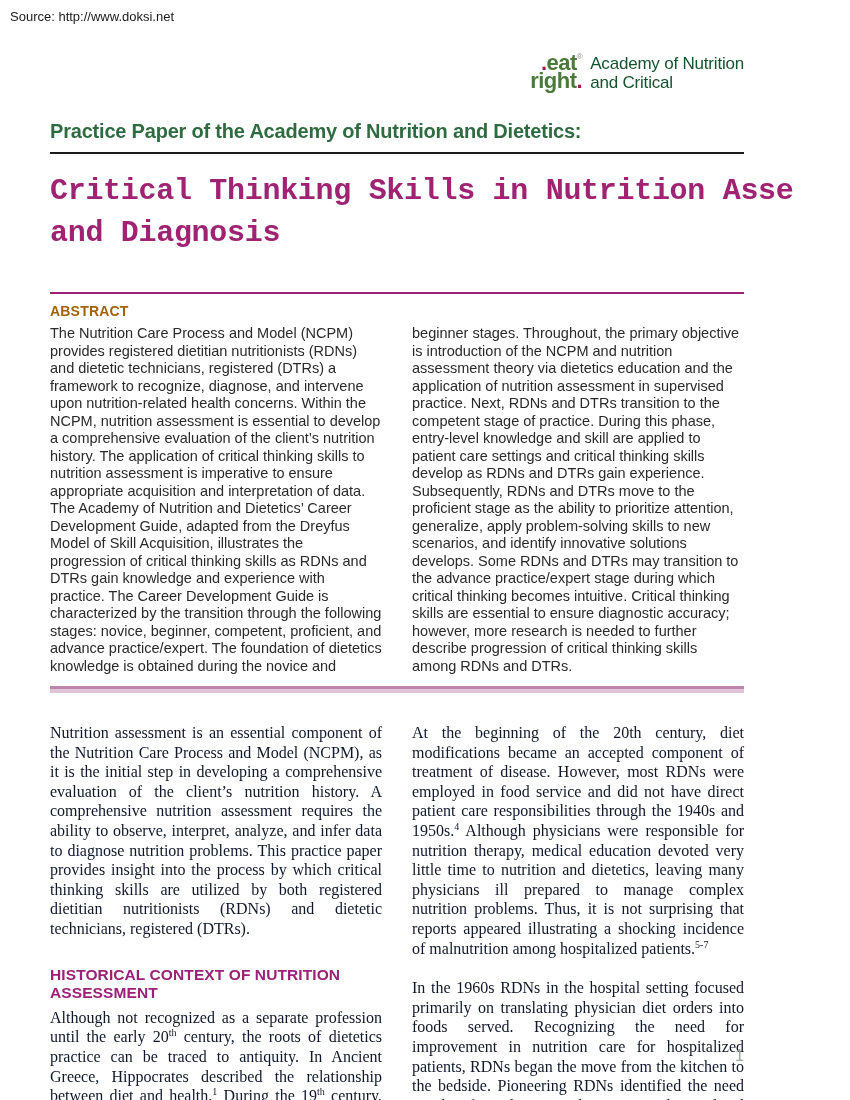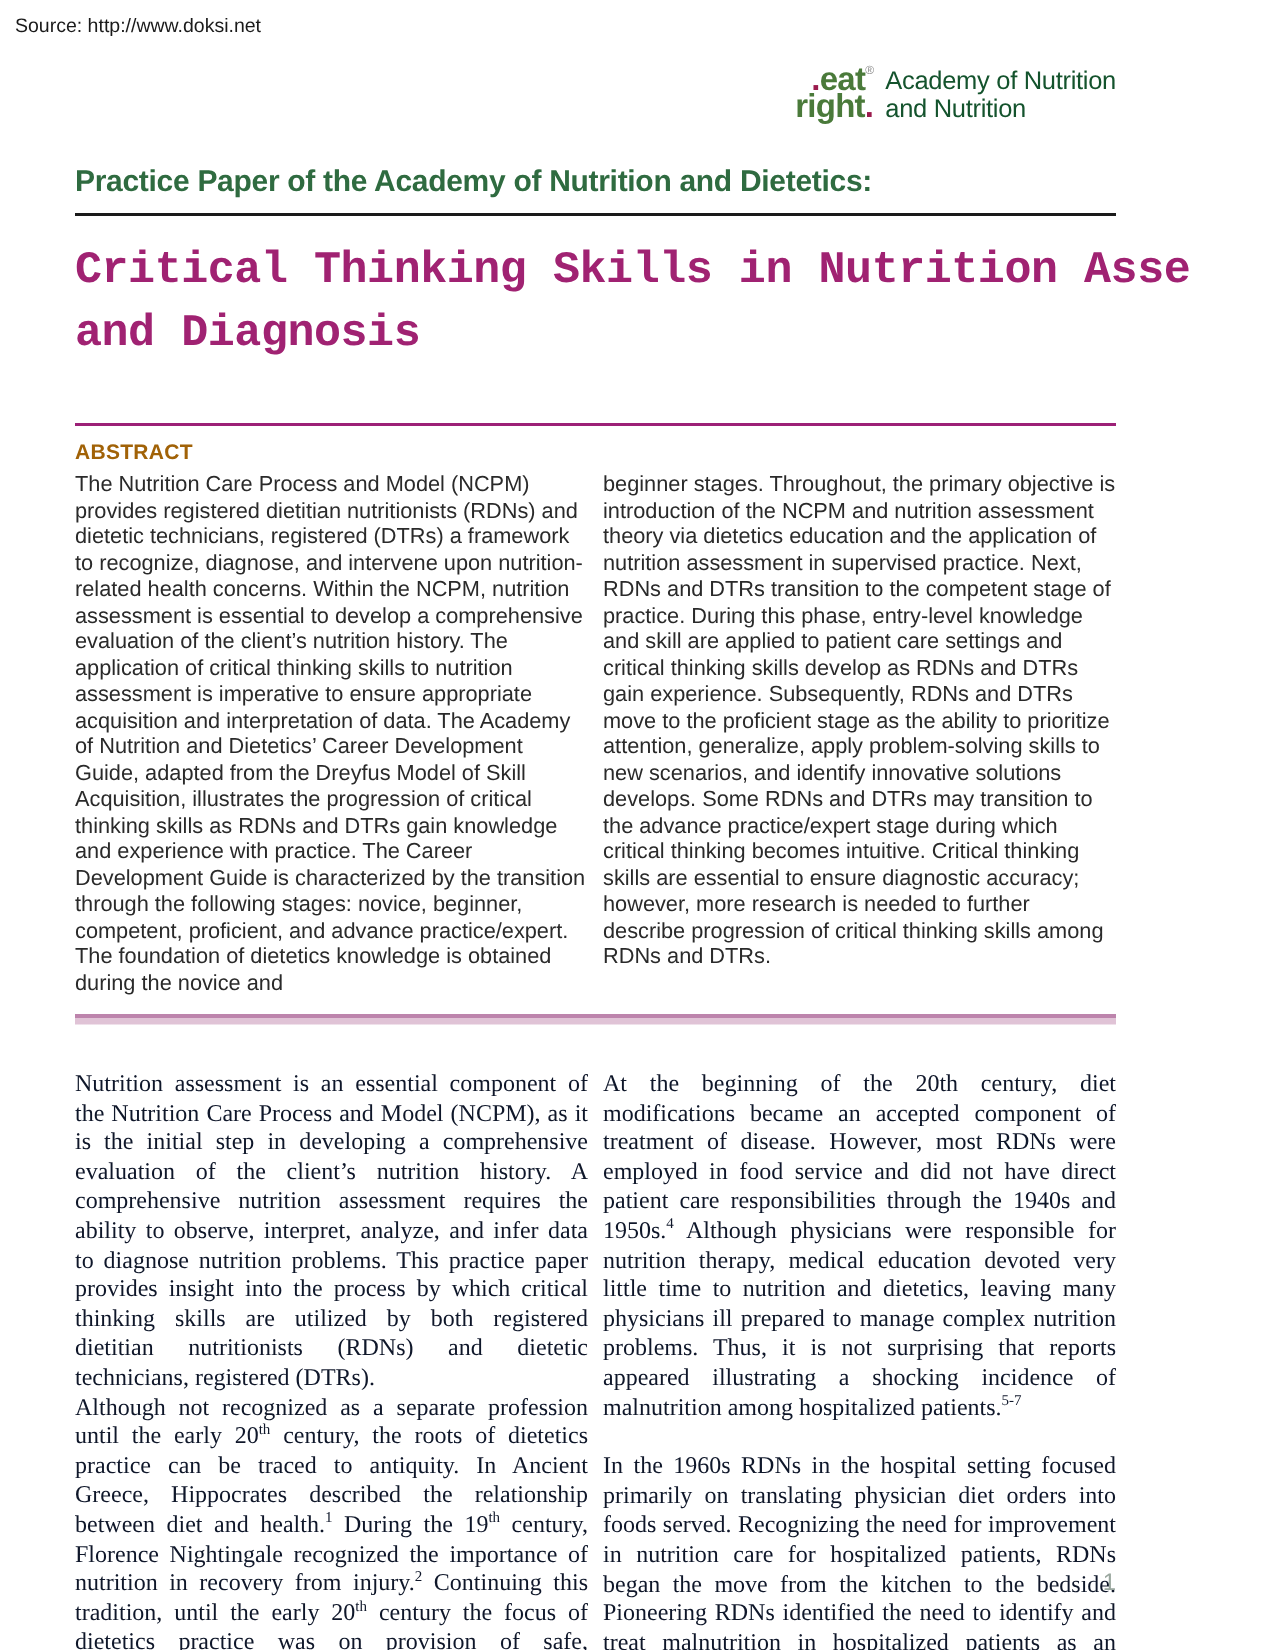--- a/index.html
+++ b/index.html
@@ -4,21 +4,21 @@
 <style>
   html, body { margin: 0; padding: 0; background: #ffffff; }
   .page {
     position: relative;
     width: 794px; height: 1100px;
     background: #ffffff;
     font-family: "Liberation Sans", sans-serif;
     color: #231f20;
     overflow: hidden;
     box-sizing: border-box;
-    padding: 8px 50px;
+    padding: 18px 50px;
   }
   .source-note {
     position: absolute; top: 9px; left: 10px;
     font-size: 13px; color: #1a1a1a;
   }
   
   .logo-row { padding-top: 36px; display: flex; justify-content: flex-end; }
   .logo { display: flex; align-items: flex-start; gap: 8px; }
   .logo-mark {
     font-weight: bold; color: #4a7a3a; line-height: 0.82;
@@ -49,21 +49,21 @@
   .rule-magenta {
     border: none; border-top: 2px solid #9c2077;
     margin: 38px 0 0 0;
   }
   .abstract-h {
     margin: 9px 0 0 0;
     font-size: 14px; font-weight: bold; color: #a16207;
     letter-spacing: 0.2px;
   }
   
-  .cols { display: grid; grid-template-columns: 1fr 1fr; column-gap: 30px; gap: 10px; }
+  .cols { display: grid; grid-template-columns: 1fr 1fr; column-gap: 30px; }
   .abstract-cols { margin-top: 6px; }
   .abstract-cols p {
     margin: 0; font-size: 14.5px; line-height: 17.5px; color: #2a2a2a;
     text-align: left;
   }
   .pink-bar {
     margin-top: 11px; height: 7px; width: 100%;
     background: linear-gradient(to bottom, #bd84ac 0%, #bd84ac 38%, #e0c3d6 38%, #e0c3d6 100%);
   }
   .body-cols { margin-top: 30px; }
@@ -95,21 +95,21 @@
   <div class="source-note">Source: http://www.doksi.net</div>
 
   <div class="logo-row">
     <div class="logo">
       <div class="logo-mark">
         <div><span class="berry">.</span><span>eat</span><span class="reg">®</span></div>
         <div><span>right</span><span class="berry">.</span></div>
       </div>
       <div class="logo-text">
         <div>Academy of Nutrition</div>
-        <div>and Nutrition</div>
+        <div>and Critical</div>
       </div>
     </div>
   </div>
 
   <h2 class="kicker">Practice Paper of the Academy of Nutrition and Dietetics:</h2>
   <hr class="rule-dark">
 
   <h1 class="title">
     <span class="t-line">Critical Thinking Skills in Nutrition Assessment</span>
     <span class="t-line">and Diagnosis</span>
@@ -121,20 +121,21 @@
   <div class="cols abstract-cols">
     <p>The Nutrition Care Process and Model (NCPM) provides registered dietitian nutritionists (RDNs) and dietetic technicians, registered (DTRs) a framework to recognize, diagnose, and intervene upon nutrition-related health concerns. Within the NCPM, nutrition assessment is essential to develop a comprehensive evaluation of the client’s nutrition history. The application of critical thinking skills to nutrition assessment is imperative to ensure appropriate acquisition and interpretation of data. The Academy of Nutrition and Dietetics’ Career Development Guide, adapted from the Dreyfus Model of Skill Acquisition, illustrates the progression of critical thinking skills as RDNs and DTRs gain knowledge and experience with practice. The Career Development Guide is characterized by the transition through the following stages: novice, beginner, competent, proficient, and advance practice/expert. The foundation of dietetics knowledge is obtained during the novice and</p>
     <p>beginner stages. Throughout, the primary objective is introduction of the NCPM and nutrition assessment theory via dietetics education and the application of nutrition assessment in supervised practice. Next, RDNs and DTRs transition to the competent stage of practice. During this phase, entry-level knowledge and skill are applied to patient care settings and critical thinking skills develop as RDNs and DTRs gain experience. Subsequently, RDNs and DTRs move to the proficient stage as the ability to prioritize attention, generalize, apply problem-solving skills to new scenarios, and identify innovative solutions develops. Some RDNs and DTRs may transition to the advance practice/expert stage during which critical thinking becomes intuitive. Critical thinking skills are essential to ensure diagnostic accuracy; however, more research is needed to further describe progression of critical thinking skills among RDNs and DTRs.</p>
   </div>
 
   <div class="pink-bar"></div>
 
   <div class="cols body-cols">
     <div class="col">
       <p class="serif">Nutrition assessment is an essential component of the Nutrition Care Process and Model (NCPM), as it is the initial step in developing a comprehensive evaluation of the client’s nutrition history. A comprehensive nutrition assessment requires the ability to observe, interpret, analyze, and infer data to diagnose nutrition problems. This practice paper provides insight into the process by which critical thinking skills are utilized by both registered dietitian nutritionists (RDNs) and dietetic technicians, registered (DTRs).</p>
+      <h4 class="section-h">HISTORICAL CONTEXT OF NUTRITION ASSESSMENT</h4>
       <p class="serif">Although not recognized as a separate profession until the early 20<sup>th</sup> century, the roots of dietetics practice can be traced to antiquity. In Ancient Greece, Hippocrates described the relationship between diet and health.<sup>1</sup> During the 19<sup>th</sup> century, Florence Nightingale recognized the importance of nutrition in recovery from injury.<sup>2</sup> Continuing this tradition, until the early 20<sup>th</sup> century the focus of dietetics practice was on provision of safe, wholesome food.</p>
     </div>
     <div class="col">
       <p class="serif">At the beginning of the 20th century, diet modifications became an accepted component of treatment of disease. However, most RDNs were employed in food service and did not have direct patient care responsibilities through the 1940s and 1950s.<sup>4</sup> Although physicians were responsible for nutrition therapy, medical education devoted very little time to nutrition and dietetics, leaving many physicians ill prepared to manage complex nutrition problems. Thus, it is not surprising that reports appeared illustrating a shocking incidence of malnutrition among hospitalized patients.<sup>5-7</sup></p>
       <p class="serif para-gap">In the 1960s RDNs in the hospital setting focused primarily on translating physician diet orders into foods served. Recognizing the need for improvement in nutrition care for hospitalized patients, RDNs began the move from the kitchen to the bedside. Pioneering RDNs identified the need to identify and treat malnutrition in hospitalized patients as an opportunity to expand their skills outside of food service into clinical practice. As a result, beginning in the 1960s nutrition assessment became an integral component of dietetics practice. Although, as time</p>
     </div>
   </div>
 
   <div class="page-num">1</div>
 

